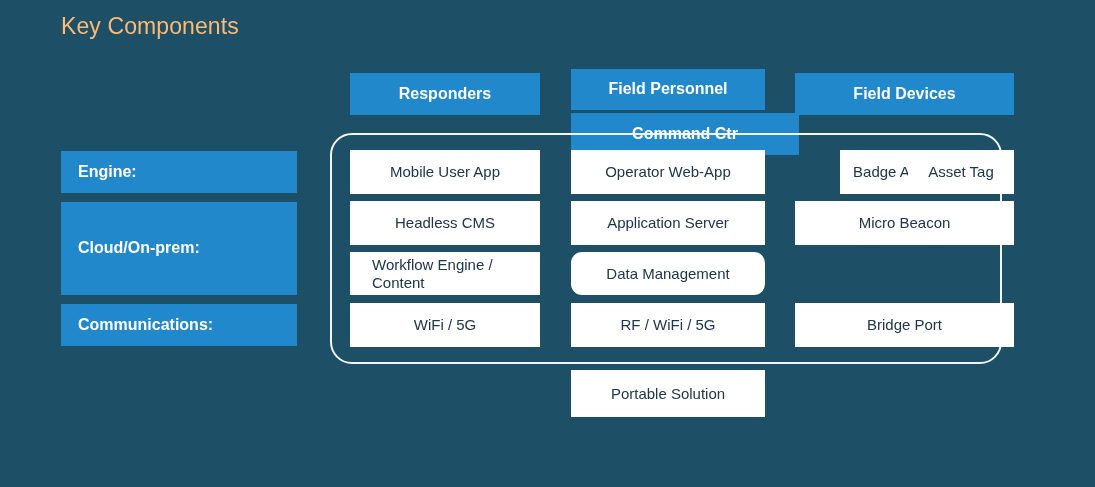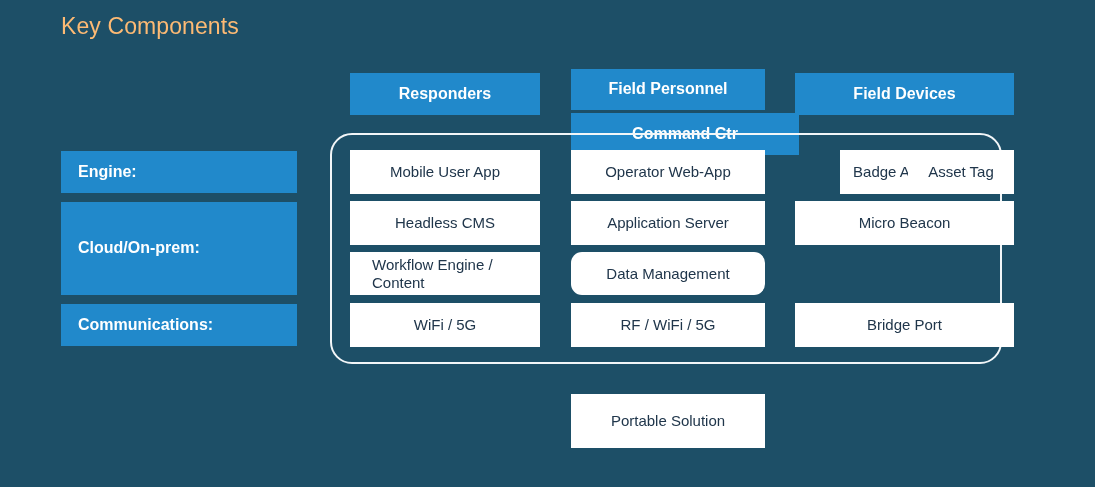--- a/index.html
+++ b/index.html
@@ -125,15 +125,15 @@
   <div class="box card" style="left:571px; top:303px; width:194px; height:44px;">RF / WiFi / 5G</div>
 
   <div class="box card" style="left:840px; top:150px; width:112px; height:44px;">Badge Agent</div>
 
   <div class="box card" style="left:908px; top:150px; width:106px; height:44px;">Asset Tag</div>
 
   <div class="box card" style="left:795px; top:201px; width:219px; height:44px;">Micro Beacon</div>
 
   <div class="box card" style="left:795px; top:303px; width:219px; height:44px;">Bridge Port</div>
 
-  <div class="box card" style="left:571px; top:394px; width:194px; height:54px;">Portable Solution</div>
+  <div class="box card" style="left:571px; top:370px; width:194px; height:47px;">Portable Solution</div>
 
 </div>
 
 </body></html>

